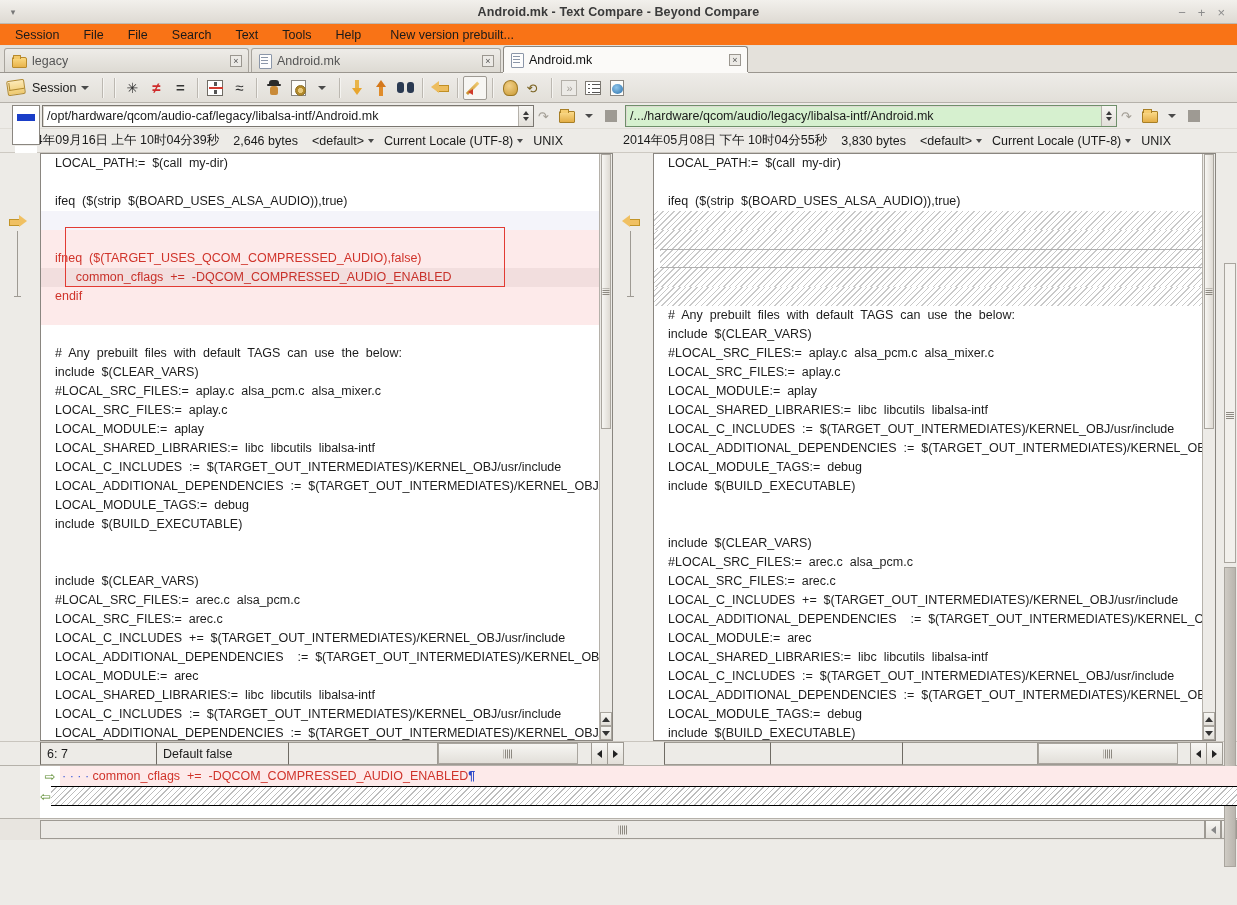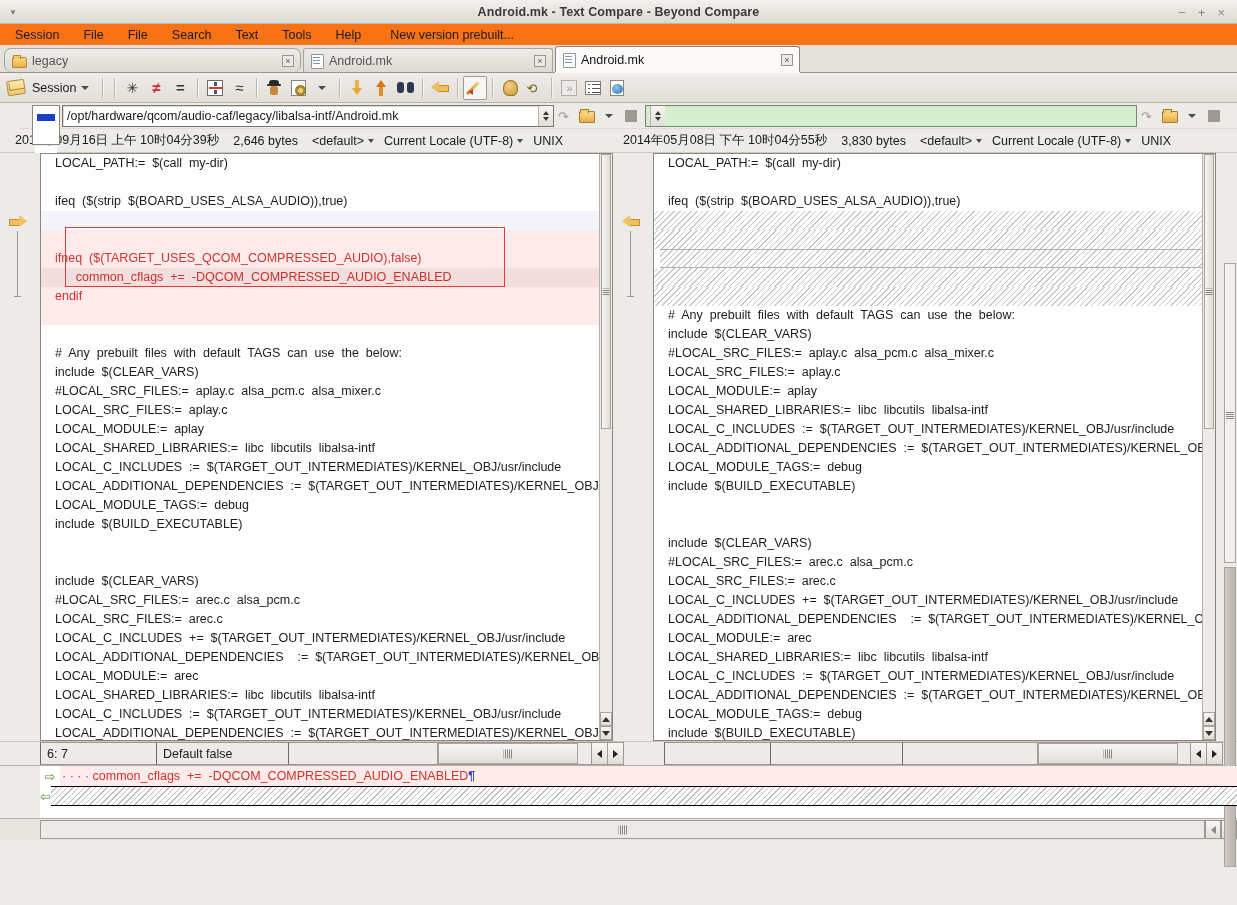--- a/index.html
+++ b/index.html
@@ -51,21 +51,21 @@
   .tab .tlabel{ white-space:nowrap; overflow:hidden; }
   .tab.active{
     background:#fbfaf8; color:#111; height:26px;
     border-color:#8a867f; position:relative; z-index:3;
     box-shadow:0 1px 0 0 #fbfaf8;
   }
   .tab .closebox{
     width:12px; height:12px; border:1px solid #9a968f; background:#eceae6;
     color:#555; font-size:9px; line-height:10px; text-align:center; margin-left:auto;
   }
-  .tab1{ width:297px;border-radius:7px; }
+  .tab1{ width:245px; }
   .tab2{ width:250px; }
   .tab3{ width:245px; }
   .tab-folder-icon{ width:14px;height:12px;position:relative;flex:0 0 auto;}
   .tab-folder-icon:before{content:"";position:absolute;left:0;top:2px;width:13px;height:9px;
     background:linear-gradient(#fbd982,#e8b34b); border:1px solid #b88a2c; border-radius:1px 2px 1px 1px;}
   .tab-folder-icon:after{content:"";position:absolute;left:1px;top:0px;width:6px;height:3px;
     background:#f3c96a;border:1px solid #b88a2c;border-bottom:none;border-radius:1px 1px 0 0;}
   .tab-file-icon{ width:12px;height:14px;flex:0 0 auto;position:relative;}
   .tab-file-icon:before{content:"";position:absolute;left:0;top:0;width:11px;height:13px;
     background:#fdfdfd;border:1px solid #8b96a8;border-radius:1px;}
@@ -142,21 +142,21 @@
   .ico-numlist:after{content:"";position:absolute;left:6px;top:2px;width:8px;height:1px;background:#555;
     box-shadow:0 4px 0 #555,0 8px 0 #555;}
   .ico-numlist:before{content:"";position:absolute;left:2px;top:2px;width:2px;height:1px;background:#555;
     box-shadow:0 4px 0 #555,0 8px 0 #555;}
   .ico-bluefile{width:14px;height:16px;background:#fdfdfb;border:1px solid #8a8680;}
   .ico-bluefile:after{content:"";position:absolute;left:1px;top:3px;width:11px;height:10px;
     border-radius:50%;background:radial-gradient(circle at 40% 35%,#8ec6ec,#2a6ea8);}
 
   
   .pathrow{ height:26px; display:flex; align-items:center; background:#edebe7;
-            border-bottom:1px solid #e0ddd7; padding:0 2px;margin-left:20px; }
+            border-bottom:1px solid #e0ddd7; padding:0 2px; }
   .minimapslot{ width:40px; height:26px; position:relative; }
   .pathfield{
     height:22px; background:#fff; border:1px solid #7a7670;
     display:flex; align-items:center; padding:0 0 0 4px; font-size:12.5px;
     box-shadow:inset 1px 1px 0 #ddd9d2;
   }
   .pathfield.right{ background:#d6f0cf; border-color:#6f8f6a; }
   .pathtext{ flex:1; white-space:nowrap; overflow:hidden; }
   .spinbtn{ width:15px; height:20px; border-left:1px solid #b5b1aa; background:linear-gradient(#f6f5f2,#e2dfd9);
     display:flex; flex-direction:column; align-items:center; justify-content:center; gap:2px;}
@@ -444,20 +444,21 @@
         <span class="ico ico-openfolder"></span>
       </div>
     <div class="pbtn">
         <span class="caret"></span>
       </div>
     <div class="pbtn">
         <span class="stopsq"></span>
       </div>
 
     <div class="pathfield right" style="width:492px;margin-left:3px">
+      <span class="pathtext">/.../hardware/qcom/audio/legacy/libalsa-intf/Android.mk</span>
       <span class="spinbtn">
           <i class="up"></i>
           <i class="dn"></i>
         </span>
     </div>
     <div class="pbtn">
         <span class="ico ico-go">↷</span>
       </div>
     <div class="pbtn">
         <span class="ico ico-openfolder"></span>

